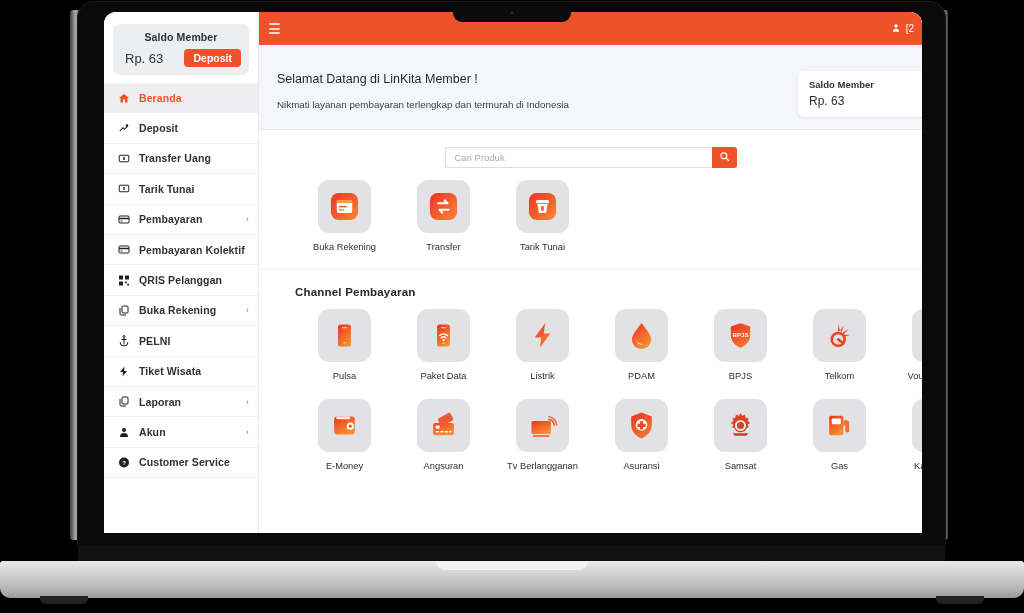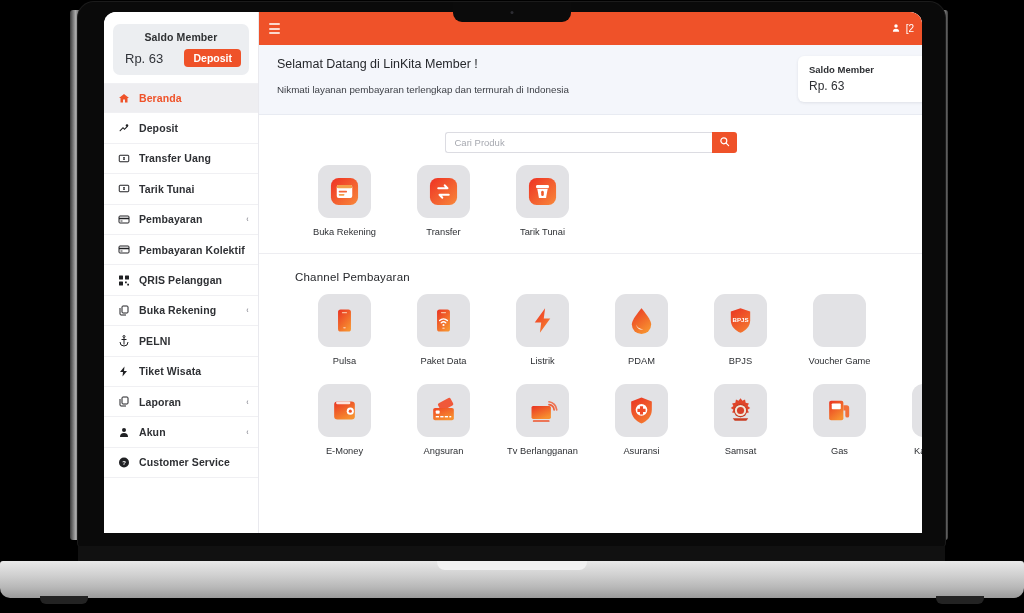--- a/index.html
+++ b/index.html
@@ -159,21 +159,21 @@
     padding: 0 8px 0 10px;
   }
   #hamburger-menu { display: flex; flex-direction: column; gap: 2.5px; cursor: pointer; }
   #hamburger-menu span { display:block; width: 11px; height: 2px; background: #fbd9cd; border-radius:1px; }
   #topbar-right { display:flex; align-items:center; gap:5px; color:#fff; font-size:10px; }
   #user-avatar-icon { font-size: 11px; line-height: 1; }
   #topbar-username { font-size: 10px; white-space: nowrap; }
 
   #welcome-band {
     background: #f4f6fb;
-    padding: 11px 14px 12px 18px;
+    padding: 26px 14px 12px 18px;
     display: flex; align-items: flex-start; justify-content: space-between;
     border-bottom: 1px solid #e8ebf2;
     min-height: 59px;
   }
   #welcome-title { font-size: 12.5px; color: #26282c; line-height: 1.35; }
   #welcome-subtitle { font-size: 9.8px; color: #3c3f45; margin-top: 11px; }
   #balance-card-header {
     background: #fff; border-radius: 6px;
     padding: 8px 40px 9px 11px;
     box-shadow: 0 1px 3px rgba(40,40,60,.10);
@@ -222,21 +222,21 @@
   }
   .tile-label {
     margin-top: 9px; font-size: 9.3px; color: #2d2f33;
     text-align: center; line-height: 1.25; max-width: 80px;
   }
 
   #section-divider { height:1px; background:#ededf1; margin: 0 0 0 0; }
 
   #channel-section { padding-top: 17px; }
   #channel-heading {
-    font-size: 11.5px; font-weight: normal; color: #26282c;
+    font-size: 11.5px; font-weight: bold; color: #26282c;
     padding-left: 36px; margin-bottom: 11px; letter-spacing:.2px;
   }
   #channel-row-2 { margin-top: 17px; align-items: flex-end; }
 
   
   .glyph { width: 31px; height: 31px; display:block; }
 </style>
 </head>
 <body>
 
@@ -620,20 +620,37 @@
                           </linearGradient>
                         </defs>
                       <path d="M24 5 9 10v14c0 9 7 16 15 19 8-3 15-10 15-19V10z" fill="url(#p5)"></path>
                       <text x="24" y="26" font-size="9.5" font-weight="bold" text-anchor="middle" fill="#fff" font-family="Liberation Sans">BPJS</text>
                     </svg>
                   </span>
                 </div>
                 <div class="tile-label">BPJS</div>
               </div>
 
+              <div class="tile">
+                <div class="tile-icon-box">
+                  <span>
+                    <svg class="glyph" viewBox="0 0 48 48">
+                      <g fill="#ee4323">
+                        <path d="M23 6l1.5 11-3 .6z"></path>
+                          <path d="M31 8l-3.5 10-2.6-1.5z"></path>
+                        <path d="M38 14l-7.5 7.6-1.8-2.4z"></path>
+                          <path d="M41 23l-10 3-.4-3z"></path>
+                      </g>
+                      <circle cx="22" cy="30" r="10" fill="none" stroke="#ee4323" stroke-width="4"></circle>
+                      <path d="M22 30l8 6" stroke="#ee4323" stroke-width="4" stroke-linecap="round"></path>
+                    </svg>
+                  </span>
+                </div>
+                <div class="tile-label">Telkom</div>
+              </div>
 
               <div class="tile">
                 <div class="tile-icon-box">
                   
                 </div>
                 <div class="tile-label">Voucher Game</div>
               </div>
 
             </div>
 

